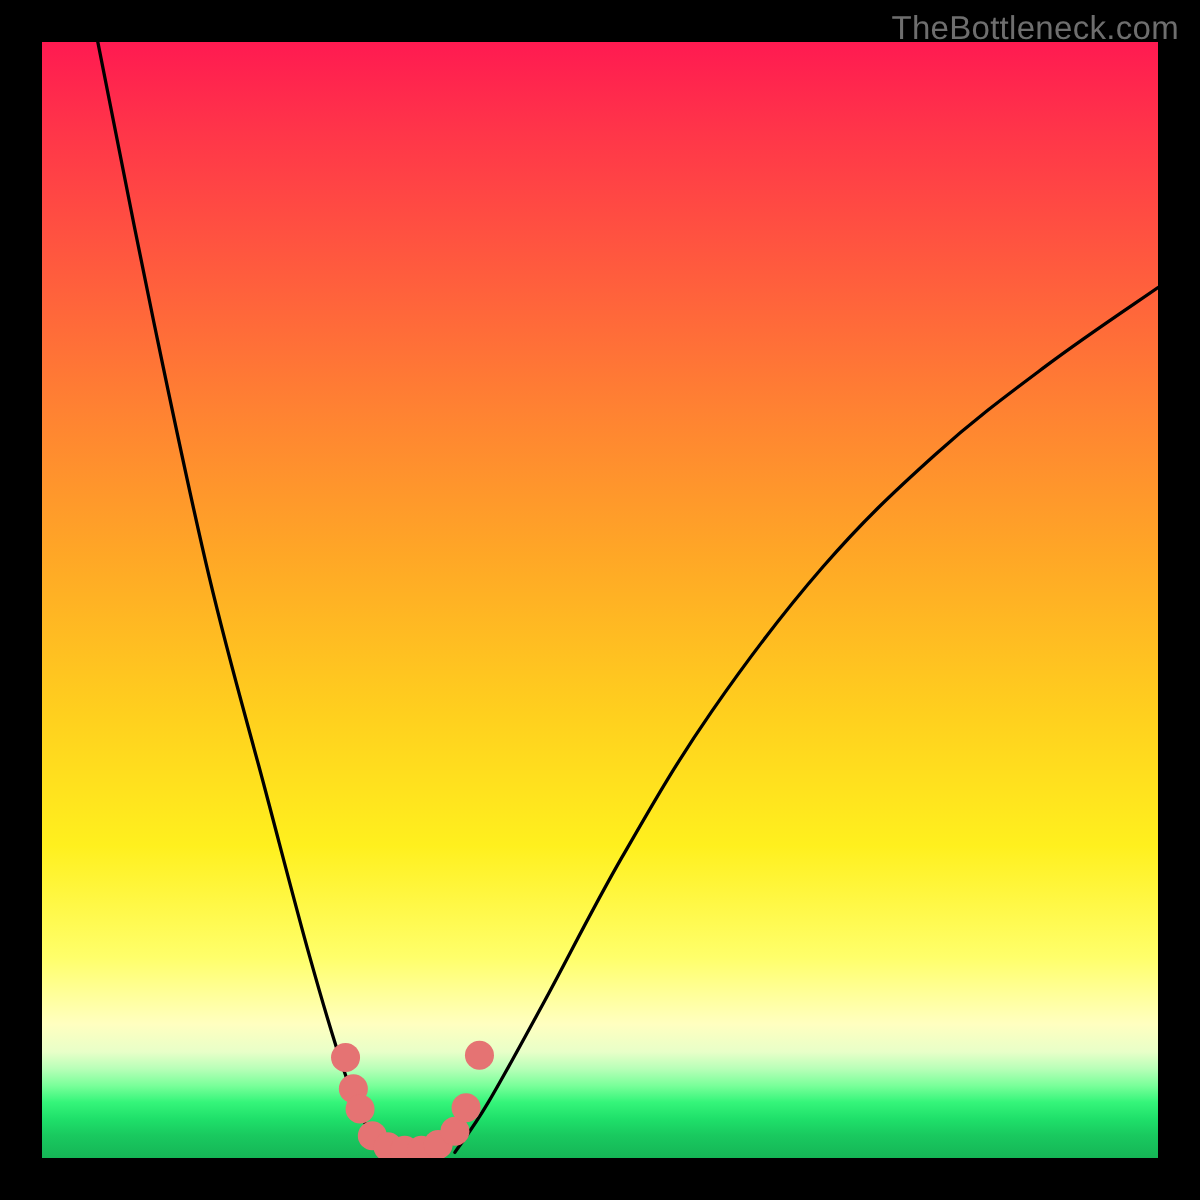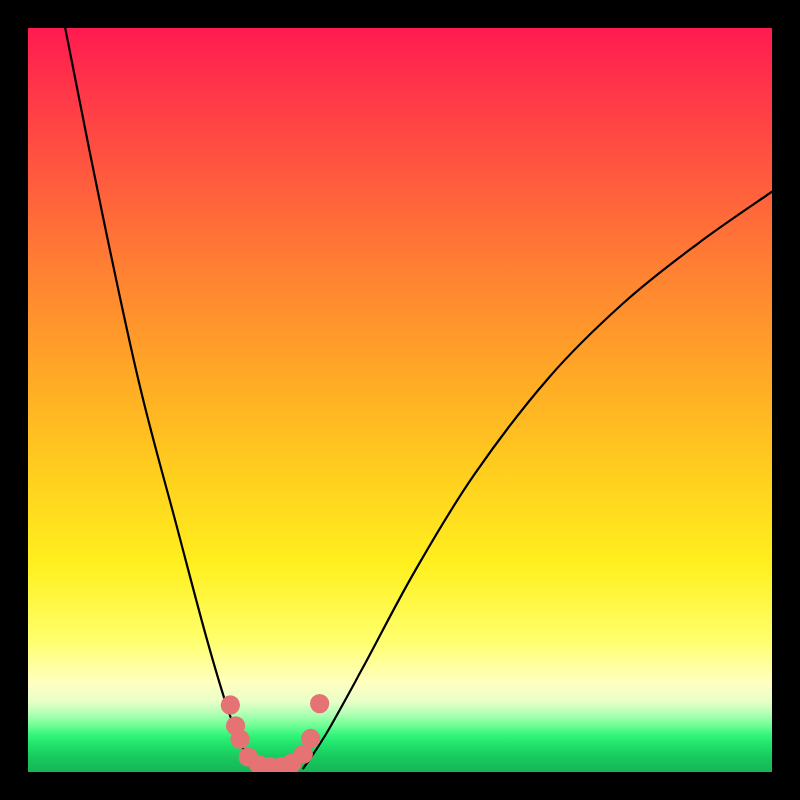--- a/index.html
+++ b/index.html
@@ -61,20 +61,21 @@
     position: absolute;
     inset: 0;
     width: 100%;
     height: 100%;
   }
 </style>
 </head>
 <body>
 
 <div class="stage">
+  <div class="watermark">TheBottleneck.com</div>
 
   <div class="plot">
     <div class="gradient"></div>
     <svg class="curves" viewBox="0 0 744 744" preserveAspectRatio="none">
       <path id="left-curve" fill="none" stroke="#000000" stroke-width="2.2" stroke-linecap="round" d="M 37.2 0 C 43.896 33.48, 61.00800000000001 121.7184, 74.4 186 C 87.792 250.2816, 98.208 300.8736, 111.6 357.12 C 124.99199999999999 413.3664, 136.74720000000002 452.9472, 148.8 498.48 C 160.8528 544.0128, 169.1856 576.6, 178.56 610.08 C 187.9344 643.5600000000001, 194.18400000000003 664.392, 200.88000000000002 684.48 C 207.57600000000002 704.568, 211.0728 711.636, 215.76 721.68 C 220.44719999999998 731.7239999999999, 224.91119999999998 736.932, 226.92 740.28"></path>
       <path id="right-curve" fill="none" stroke="#000000" stroke-width="2.2" stroke-linecap="round" d="M 275.28 740.28 C 279.2976 734.2536, 286.88640000000004 724.8792, 297.6 706.8 C 308.3136 688.7207999999999, 318.7296 669.3024, 334.8 639.84 C 350.8704 610.3776, 366.79200000000003 577.9392, 386.88 543.12 C 406.96799999999996 508.3008, 422.2944 481.2192, 446.4 446.4 C 470.50559999999996 411.58079999999995, 494.01599999999996 380.4816, 520.8 349.68 C 547.584 318.8784, 568.416 299.38559999999995, 595.2 275.28 C 621.984 251.17439999999996, 642.816 235.84799999999998, 669.6 215.76 C 696.384 195.672, 730.608 173.05439999999996, 744 163.67999999999995"></path>
       <g id="markers">
           <circle cx="202.36800000000002" cy="677.04" r="9.672" fill="#e57373"></circle>
           <circle cx="207.57599999999996" cy="697.872" r="9.672" fill="#e57373"></circle>
           <circle cx="212.04" cy="711.264" r="9.672" fill="#e57373"></circle>

